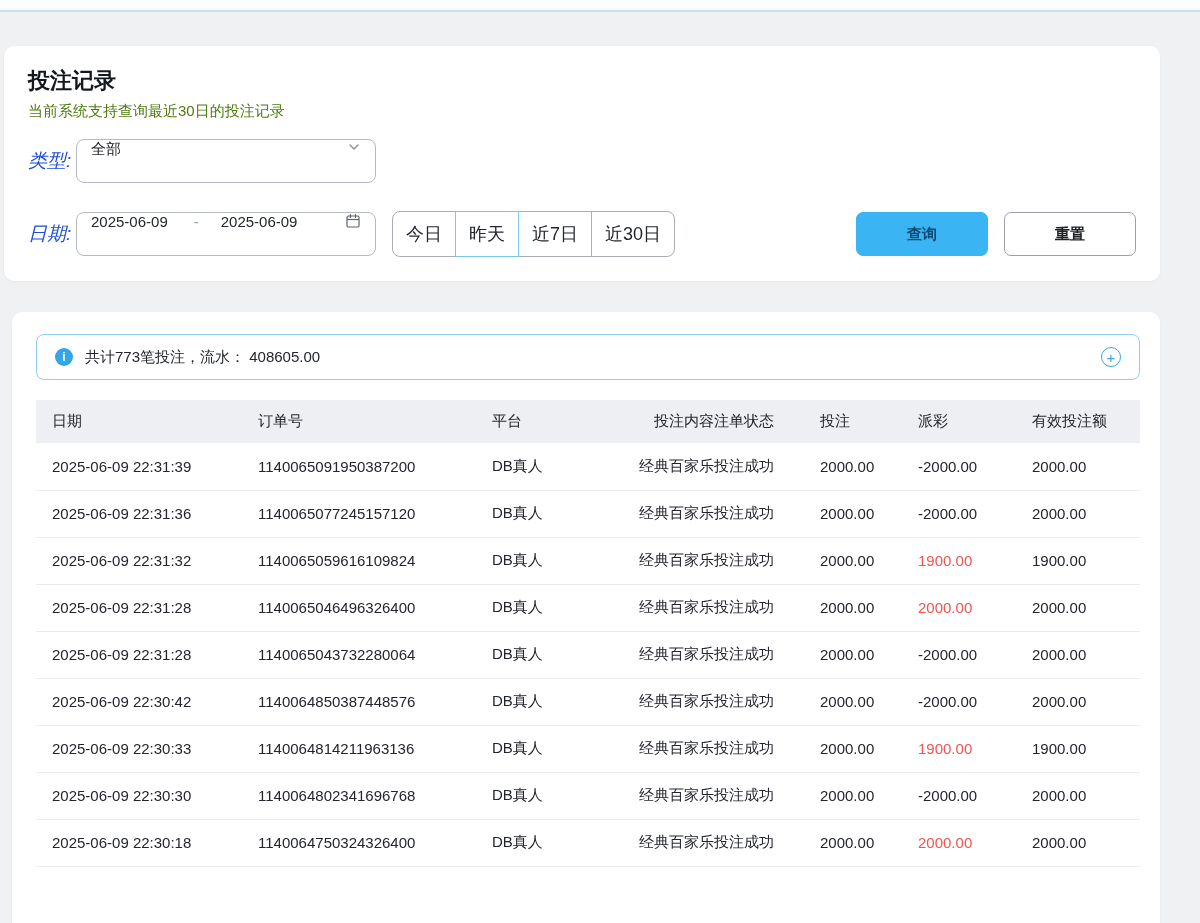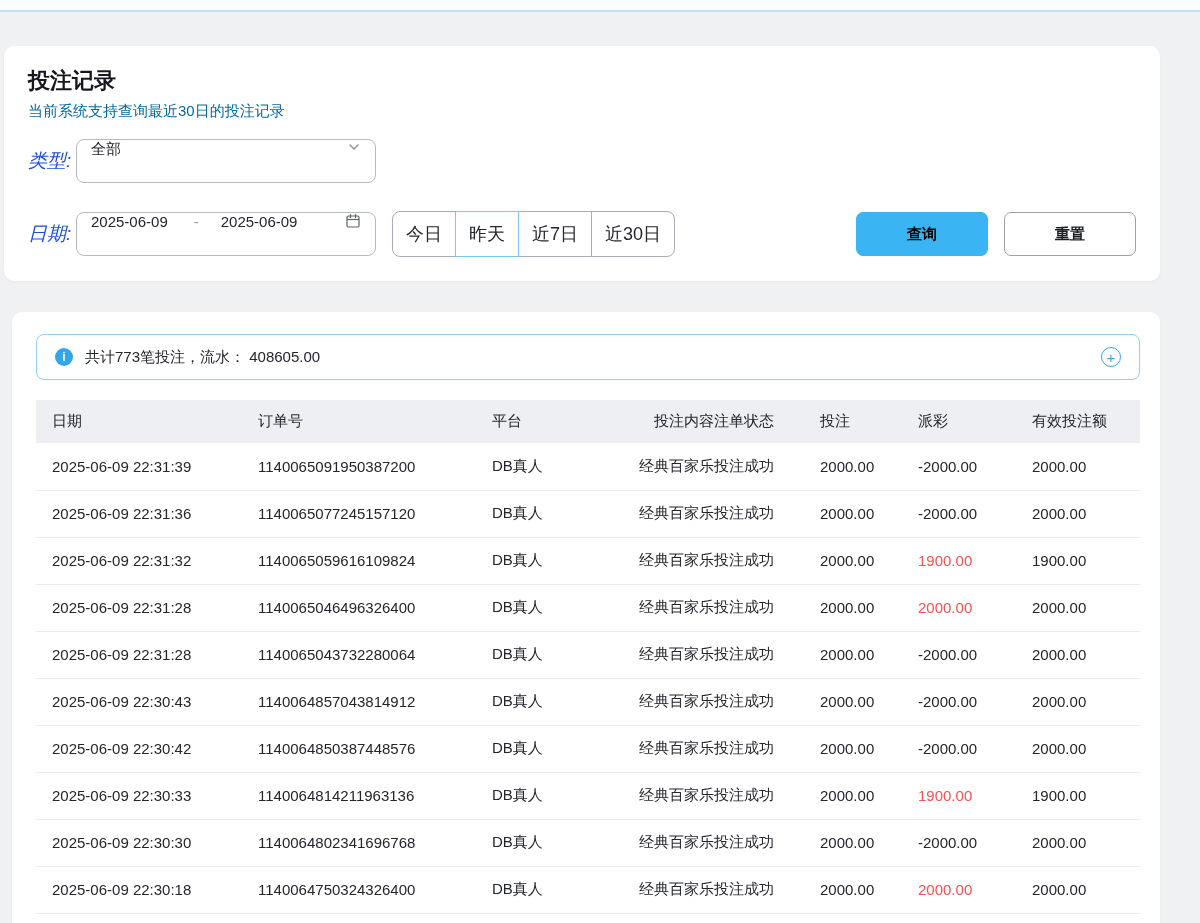--- a/index.html
+++ b/index.html
@@ -16,21 +16,21 @@
   }
   
   .filter-card {
     margin: 34px 40px 0 4px;
     background: #ffffff;
     border-radius: 10px;
     padding: 16px 24px 24px 24px;
     box-shadow: 0 1px 3px rgba(60,70,90,0.05);
   }
   .page-title { font-size: 22px; font-weight: 700; color: #14171c; margin: 4px 0 6px; }
-  .subtitle { font-size: 15px; color: #0369a1; margin-bottom: 18px; }
+  .subtitle { font-size: 15px; color: #4d7c0f; margin-bottom: 18px; }
   .filter-row { display: flex; align-items: center; }
   .type-row { margin-bottom: 28px; }
   .field-label { font-size: 19px; color: #1d4ed8; width: 48px; flex: 0 0 48px; font-style: italic; }
   .select-box, .date-box {
     width: 300px; height: 44px;
     border: 1px solid #b6bac3; border-radius: 8px;
     background: #fff;
     display: flex; align-items: flex-start;
     padding: 0 14px;
     font-size: 15px; color: #23262c;
@@ -50,21 +50,21 @@
   .qbtn:first-child { border-radius: 8px 0 0 8px; margin-left: 0; }
   .qbtn:last-child { border-radius: 0 8px 8px 0; }
   .qbtn.active { border-color: var(--accent-soft); z-index: 2; }
   .actions { margin-left: auto; display: flex; gap: 16px; }
   .btn {
     width: 132px; height: 44px;
     font-size: 15px; font-weight: 700;
     border-radius: 7px; cursor: pointer;
     font-family: inherit;
   }
-  .btn-primary { background: var(--accent); border: 1px solid var(--accent); color: #000000; }
+  .btn-primary { background: var(--accent); border: 1px solid var(--accent); color: #0c4a6e; }
   .btn-ghost { background: #fff; border: 1px solid #9ba0aa; color: #1c1f24; }
   
   .table-card {
     margin: 31px 40px 0 12px;
     background: #ffffff;
     border-radius: 10px 10px 0 0;
     padding: 22px 18px 30px 24px;
     height: 626px;
     box-shadow: 0 1px 3px rgba(60,70,90,0.05);
   }
@@ -228,30 +228,20 @@
           <td>2025-06-09 22:31:28</td>
           <td>1140065043732280064</td>
           <td>DB真人</td>
           <td>经典百家乐</td>
           <td>投注成功</td>
           <td>2000.00</td>
           <td>-2000.00</td>
           <td>2000.00</td>
         </tr>
         <tr>
-          <td>2025-06-09 22:30:43</td>
-          <td>1140064857043814912</td>
-          <td>DB真人</td>
-          <td>经典百家乐</td>
-          <td>投注成功</td>
-          <td>2000.00</td>
-          <td>-2000.00</td>
-          <td>2000.00</td>
-        </tr>
-        <tr>
           <td>2025-06-09 22:30:42</td>
           <td>1140064850387448576</td>
           <td>DB真人</td>
           <td>经典百家乐</td>
           <td>投注成功</td>
           <td>2000.00</td>
           <td>-2000.00</td>
           <td>2000.00</td>
         </tr>
         <tr>

